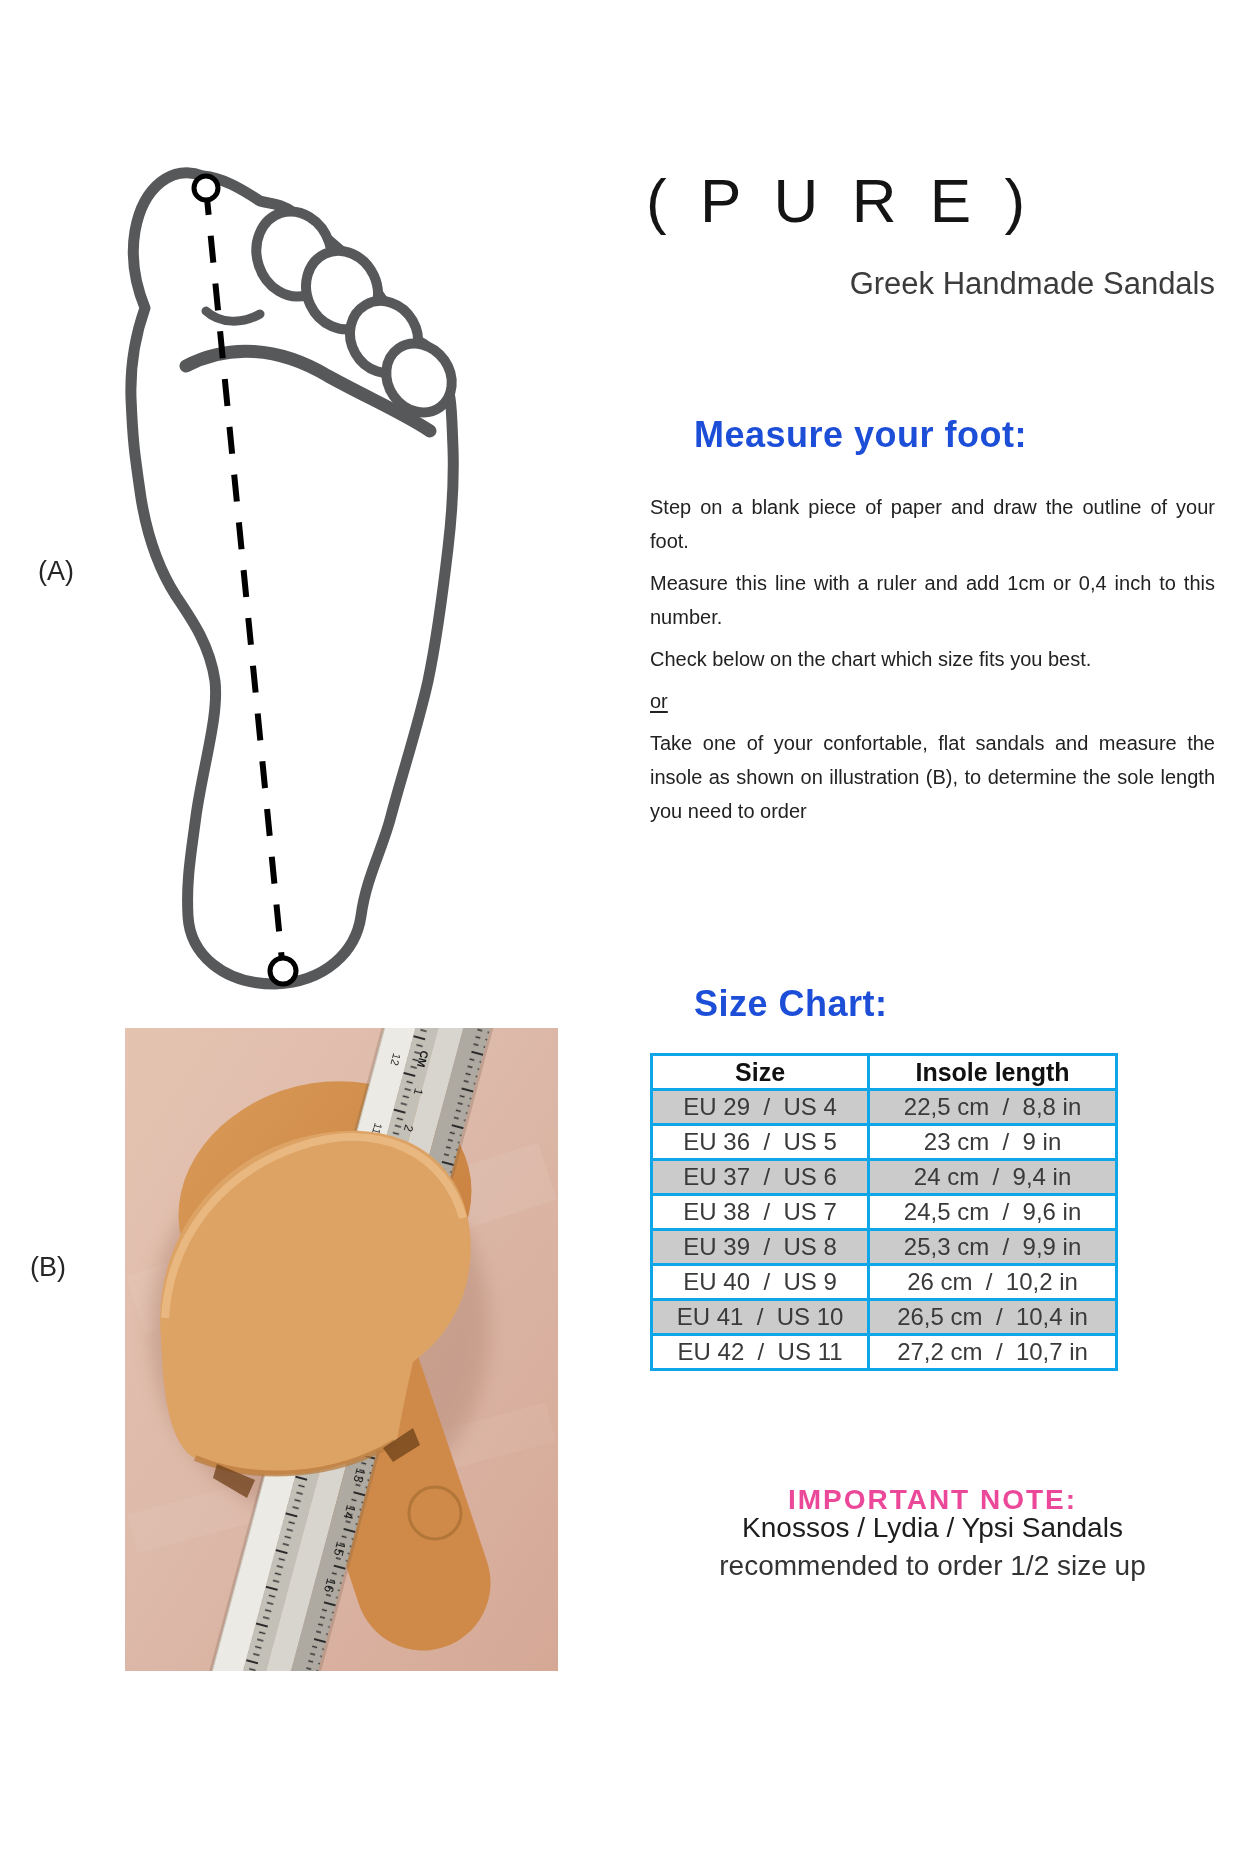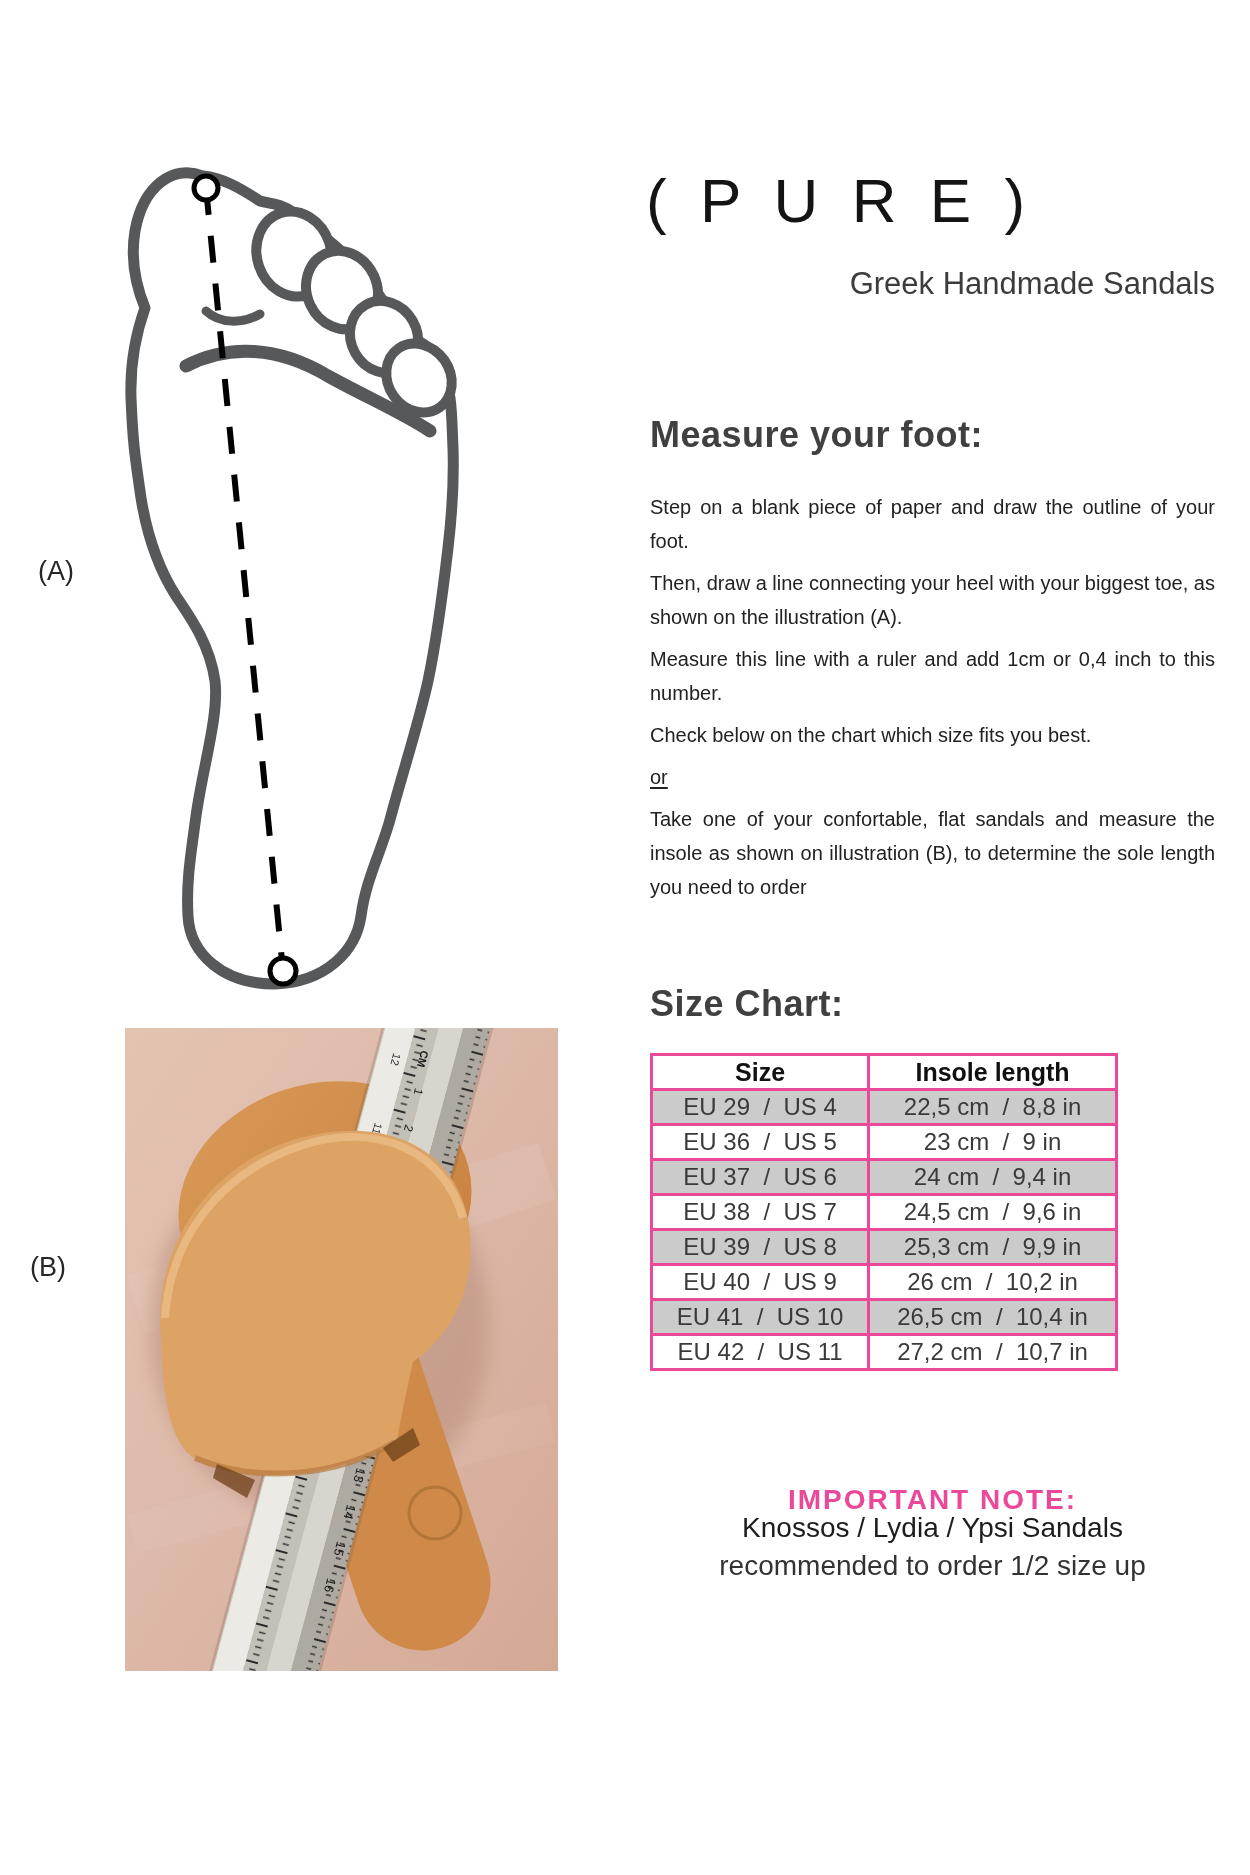--- a/index.html
+++ b/index.html
@@ -10,31 +10,31 @@
   .foot-svg { position:absolute; left:88px; top:126px; width:380px; height:880px; }
   .label-a  { position:absolute; left:38px;  top:556px;  font-size:27px; color:#262626; }
   .label-b  { position:absolute; left:30px;  top:1252px; font-size:27px; color:#262626; }
   .photo-svg{ position:absolute; left:125px; top:1028px; width:433px; height:643px; }
 
   
   .right-col { position:absolute; left:650px; top:0; width:565px; height:1567px; }
   .logo { position:absolute; top:165px; left:-4px; font-size:62px; letter-spacing:0.13em;
           color:#141414; font-weight:400; white-space:nowrap; }
   .subtitle { position:absolute; top:266px; right:0; font-size:31px; color:#3c3c3c; white-space:nowrap; }
-  .section-heading { position:absolute; font-size:36px; font-weight:bold; color:#404040; letter-spacing:0.5px; }
+  .section-heading { position:absolute; font-size:36px; font-weight:bold; color:#1d4ed8; letter-spacing:0.5px;margin-left:44px; }
   .h-measure { top:414px; }
   .h-size    { top:983px; }
   .paragraphs { position:absolute; top:490px; width:565px; font-size:20px; line-height:34px;
                 text-align:justify; color:#222222; }
   .paragraphs p { margin:0 0 8px 0; }
   .or-line { text-align:left; }
   .or-line span { text-decoration:underline; text-underline-offset:3px; }
 
   table.size-chart { position:absolute; top:1053px; left:0; width:468px; border-collapse:collapse; }
-  .size-chart th, .size-chart td { border:3px solid #ec4899; height:35px; text-align:center;
+  .size-chart th, .size-chart td { border:3px solid #0ea5e9; height:35px; text-align:center;
        vertical-align:middle; white-space:pre; }
   .size-chart th { font-size:25px; font-weight:bold; color:#111111; background:#ffffff; }
   .size-chart td { font-size:24px; font-weight:normal; color:#3a3a3a; background:#ffffff; }
   .size-chart tr.alt td { background:#cbcbcb; }
 
   .note-head { position:absolute; top:1484px; width:565px; text-align:center; font-size:28px;
                font-weight:bold; letter-spacing:2px; color:#ec4899; }
   .note-line1 { position:absolute; top:1512px; width:565px; text-align:center; font-size:28px;
                 font-weight:normal; color:#1d1d1d; }
   .note-line2 { position:absolute; top:1550px; width:565px; text-align:center; font-size:28px;
@@ -166,21 +166,20 @@
 
   <div class="right-col">
 
     <div class="logo">( P U R E )</div>
     <div class="subtitle">Greek Handmade Sandals</div>
 
     <div class="section-heading h-measure">Measure your foot:</div>
 
     <div class="paragraphs">
       <p>Step on a blank piece of paper and draw the outline of your foot.</p>
-      <p>Then, draw a line connecting your heel with your biggest toe, as shown on the illustration (A).</p>
       <p>Measure this line with a ruler and add 1cm or 0,4 inch to this number.</p>
       <p>Check below on the chart which size fits you best.</p>
       <p class="or-line"><span>or</span></p>
       <p>Take one of your confortable, flat sandals and measure the insole as shown on illustration (B), to determine the sole length you need to order</p>
     </div>
 
     <div class="section-heading h-size">Size Chart:</div>
 
     <table class="size-chart">
       <tbody>

